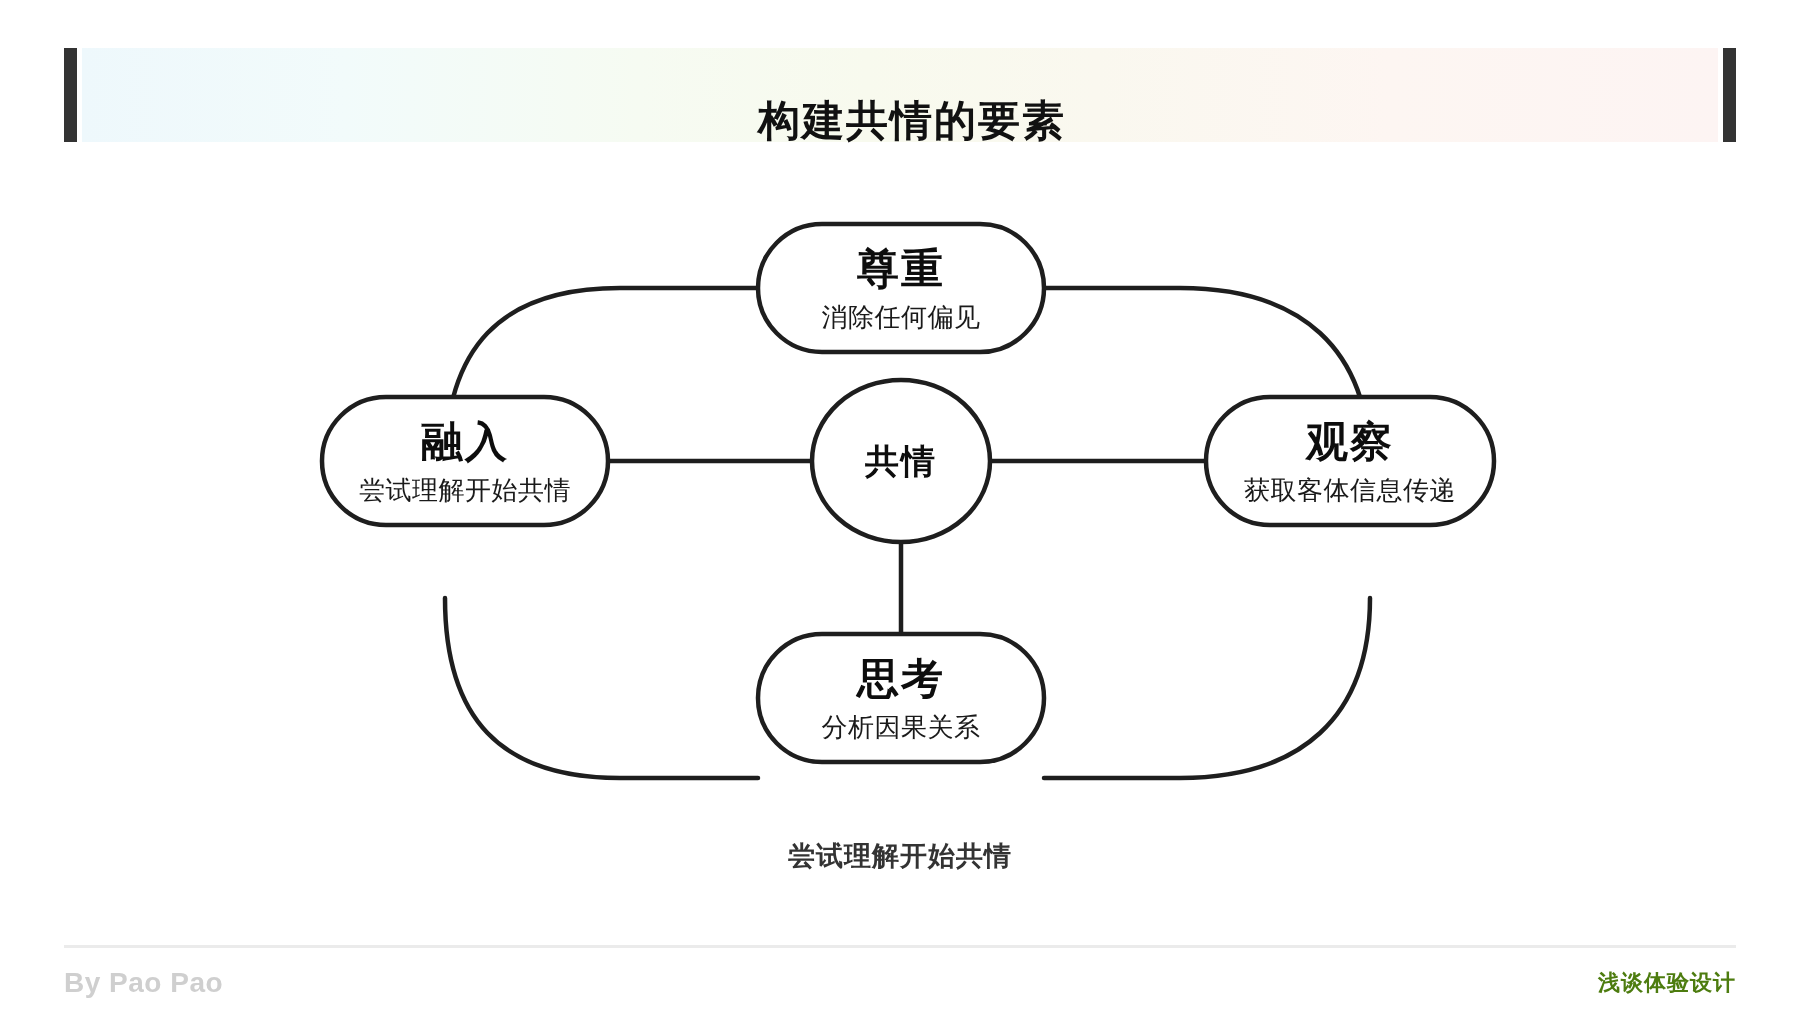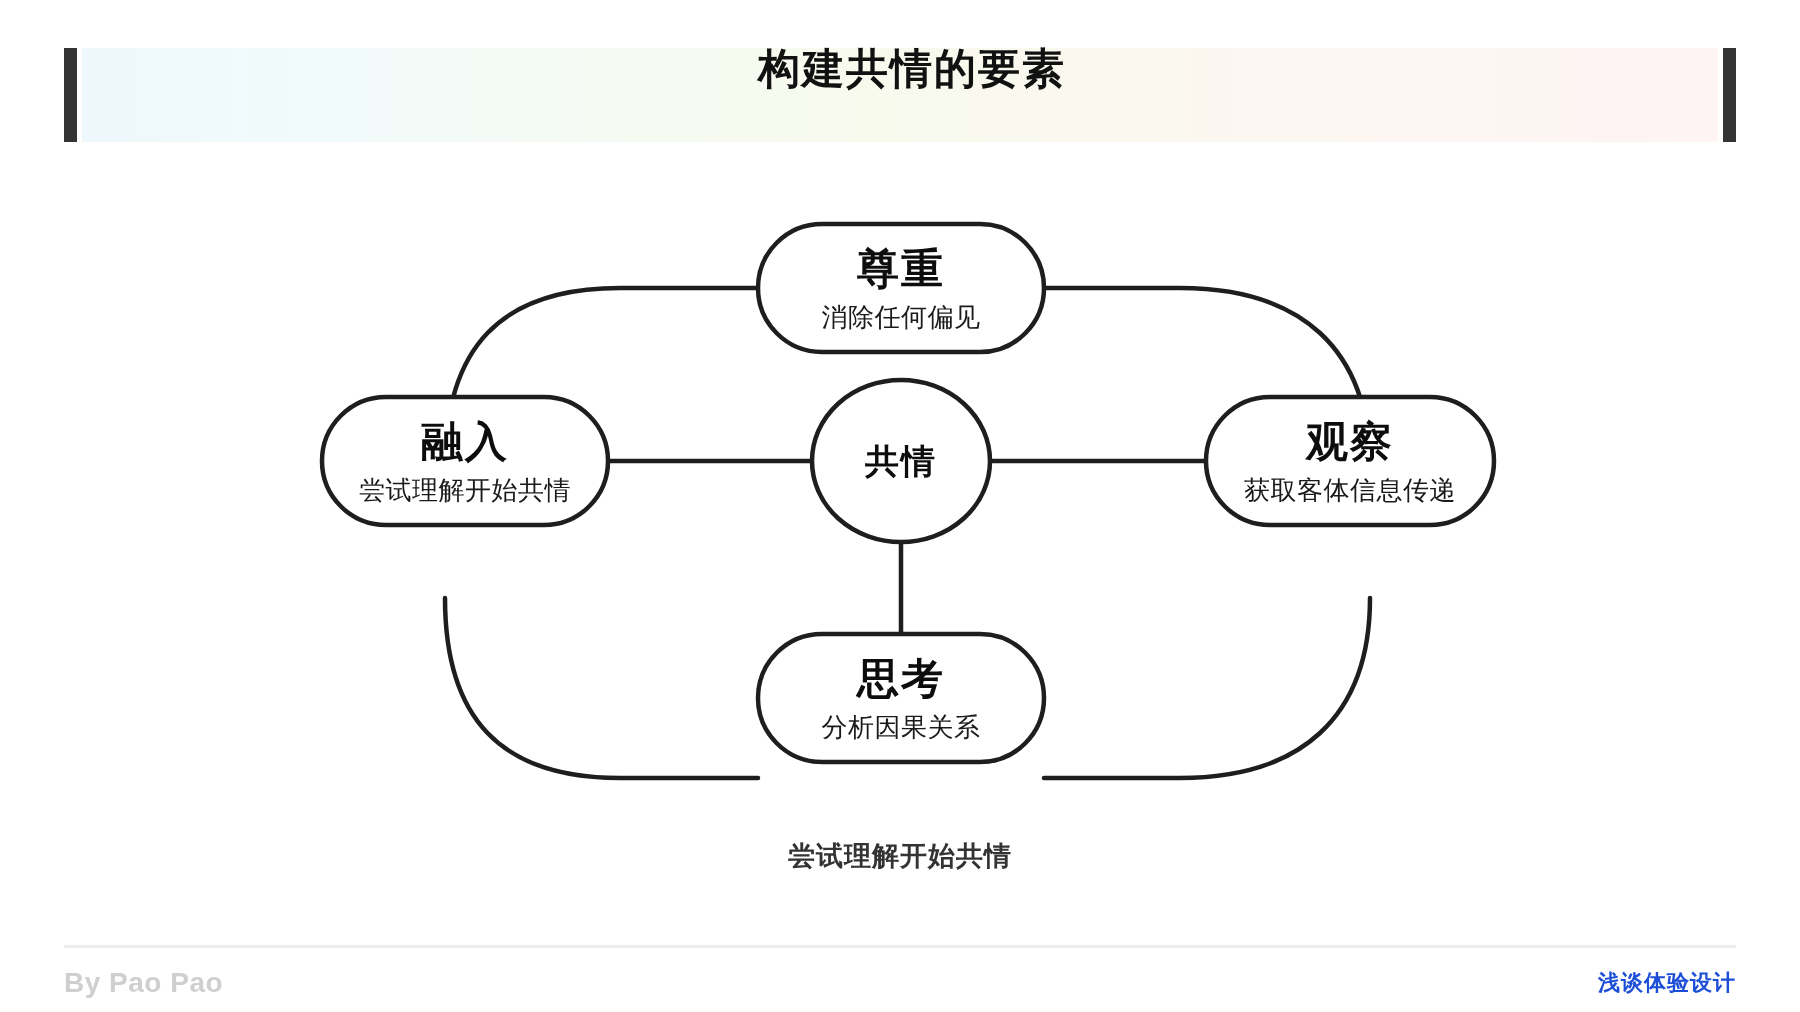--- a/index.html
+++ b/index.html
@@ -8,21 +8,21 @@
     background:#ffffff;
     font-family:"Liberation Sans", "DejaVu Sans", sans-serif;
     overflow:hidden;
   }
   .slide { position:relative; width:1800px; height:1012px; background:#fff; }
 
   
   .header {
     position:absolute; left:64px; top:48px;
     width:1672px; height:94px;
-    display:flex; align-items:flex-start; justify-content:center;padding-left:24px;
+    display:flex; align-items:flex-end; justify-content:center;padding-left:24px;
   }
   .header-band {
     position:absolute; left:18px; top:0; width:1636px; height:94px;
     background:linear-gradient(90deg,
        #eef8fc 0%,
        #f2fbfb 16%,
        #f6fbf2 34%,
        #f8faee 48%,
        #faf8ef 62%,
        #fdf6f2 80%,
@@ -76,21 +76,21 @@
     background:#ebebeb;
   }
   .footer {
     position:absolute; left:64px; top:960px; width:1672px; height:46px;
     display:flex; align-items:center; justify-content:space-between;
   }
   .footer-left {
     font-size:28px; font-weight:bold; color:#cfcfcf; letter-spacing:0.5px;
   }
   .footer-right {
-    font-size:22px; font-weight:bold; color:#1d4ed8; letter-spacing:1px;
+    font-size:22px; font-weight:bold; color:#4d7c0f; letter-spacing:1px;
   }
 </style>
 </head>
 <body>
 
 <div class="slide">
 
   <div class="header">
     <div class="header-band"></div>
     <div class="bar-left"></div>

